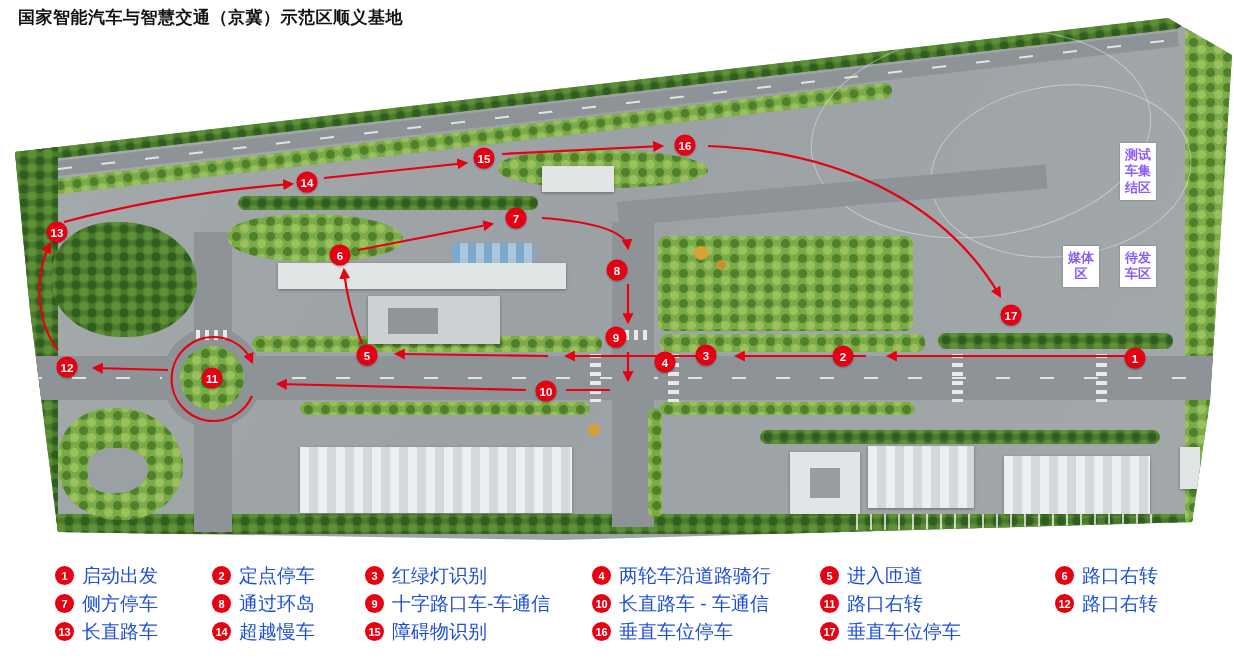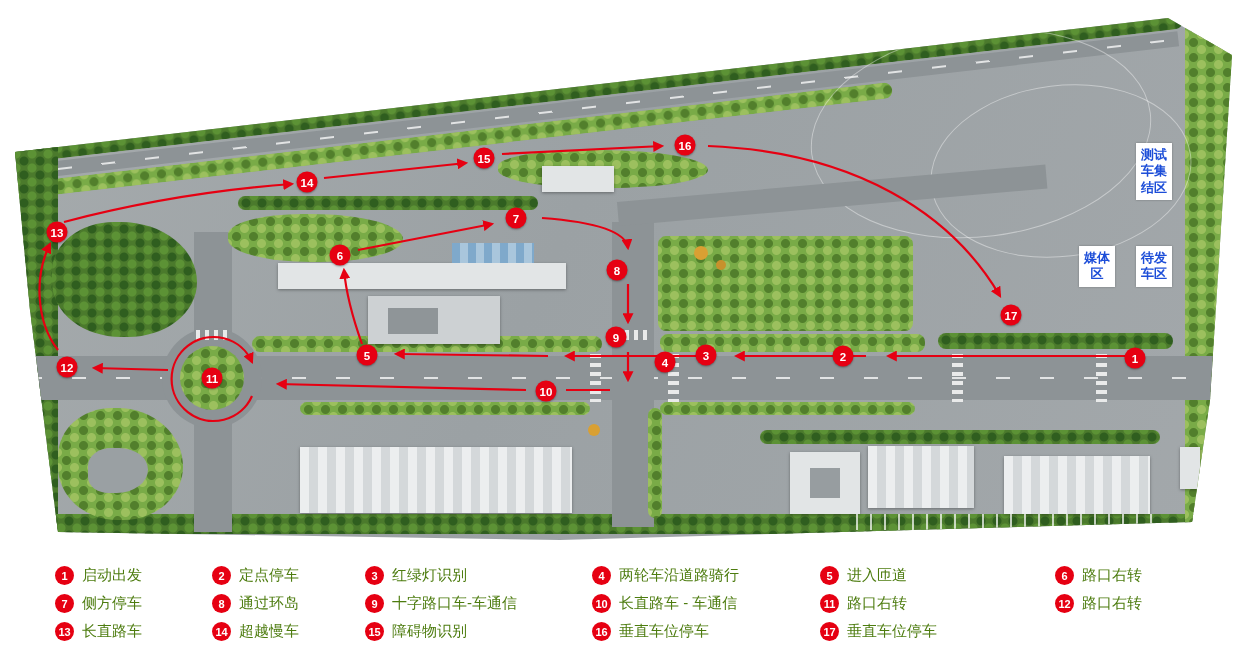--- a/index.html
+++ b/index.html
@@ -40,49 +40,49 @@
     background-image: repeating-linear-gradient(90deg,rgba(255,255,255,.75) 0 14px,transparent 14px 44px);
     background-size:100% 2px; background-repeat:no-repeat; background-position:0 50%;
   }
   .ring { border:1.5px solid rgba(255,255,255,.4); border-radius:50%; }
   .bldg { background:#e2e5e6; box-shadow:0 1px 3px rgba(0,0,0,.35); }
   .ribs { background:repeating-linear-gradient(90deg,#eceeef 0 9px,#d4d8da 9px 18px); }
   .zebra-v { background:repeating-linear-gradient(180deg,#e9eaea 0 4px,transparent 4px 9px); }
   .zebra-h { background:repeating-linear-gradient(90deg,#e9eaea 0 4px,transparent 4px 9px); }
   .route { position:absolute; left:0; top:0; z-index:20; pointer-events:none; }
   .zone {
-    position:absolute; z-index:25; background:#fff; color:#1d4ed8;
+    position:absolute; z-index:25; background:#fff; color:#8b5cf6;
     font-weight:700; font-size:13px; line-height:1.25; width:26px;
     padding:4px 5px; text-align:center; word-break:break-all;
     box-shadow:0 0 2px rgba(0,0,0,.3);
-    margin-left:16px;
   }
   .marker {
     position:absolute; z-index:30; width:21px; height:21px; border-radius:50%;
     background:#e60012; color:#fff; font-size:11.5px; font-weight:700;
     display:flex; align-items:center; justify-content:center;
     transform:translate(-50%,-50%); box-shadow:0 1px 2px rgba(0,0,0,.35);
   }
   
   .legend {
     position:absolute; left:55px; top:565px; z-index:40;
     display:grid; grid-template-columns:157px 153px 227px 228px 235px auto; row-gap:7px;
   }
   .legend-item { display:flex; align-items:center; gap:8px; height:21px; }
   .badge {
     flex:0 0 19px; width:19px; height:19px; border-radius:50%;
     background:#e60012; color:#fff; font-size:11px; font-weight:700;
     display:flex; align-items:center; justify-content:center;
   }
-  .legend-label { font-size:15px; color:#4d7c0f; white-space:nowrap; }
+  .legend-label { font-size:19px; color:#1d4ed8; white-space:nowrap; }
 </style>
 </head>
 <body>
 
 <div class="stage">
+  <h1 class="page-title">国家智能汽车与智慧交通（京冀）示范区顺义基地</h1>
 
   <div class="map">
     <div class="map-clip">
 
       <div class="deco trees-dark strip-rot" style="left:10px;top:140px;width:1180px;height:24px;transform:rotate(-6.6deg)"></div>
       <div class="deco road road-h strip-rot" style="left:14px;top:166px;width:1172px;height:15px;transform:rotate(-6.6deg)"></div>
       <div class="deco trees-light strip-rot" style="left:18px;top:183px;width:880px;height:16px;transform:rotate(-6.6deg)"></div>
       <div class="deco trees-dark" style="left:0;top:140px;width:58px;height:400px;border-radius:0"></div>
       <div class="deco trees-dark" style="left:45px;top:514px;width:1150px;height:20px;border-radius:0"></div>
       <div class="deco trees-light" style="left:1185px;top:20px;width:50px;height:510px;border-radius:0"></div>

